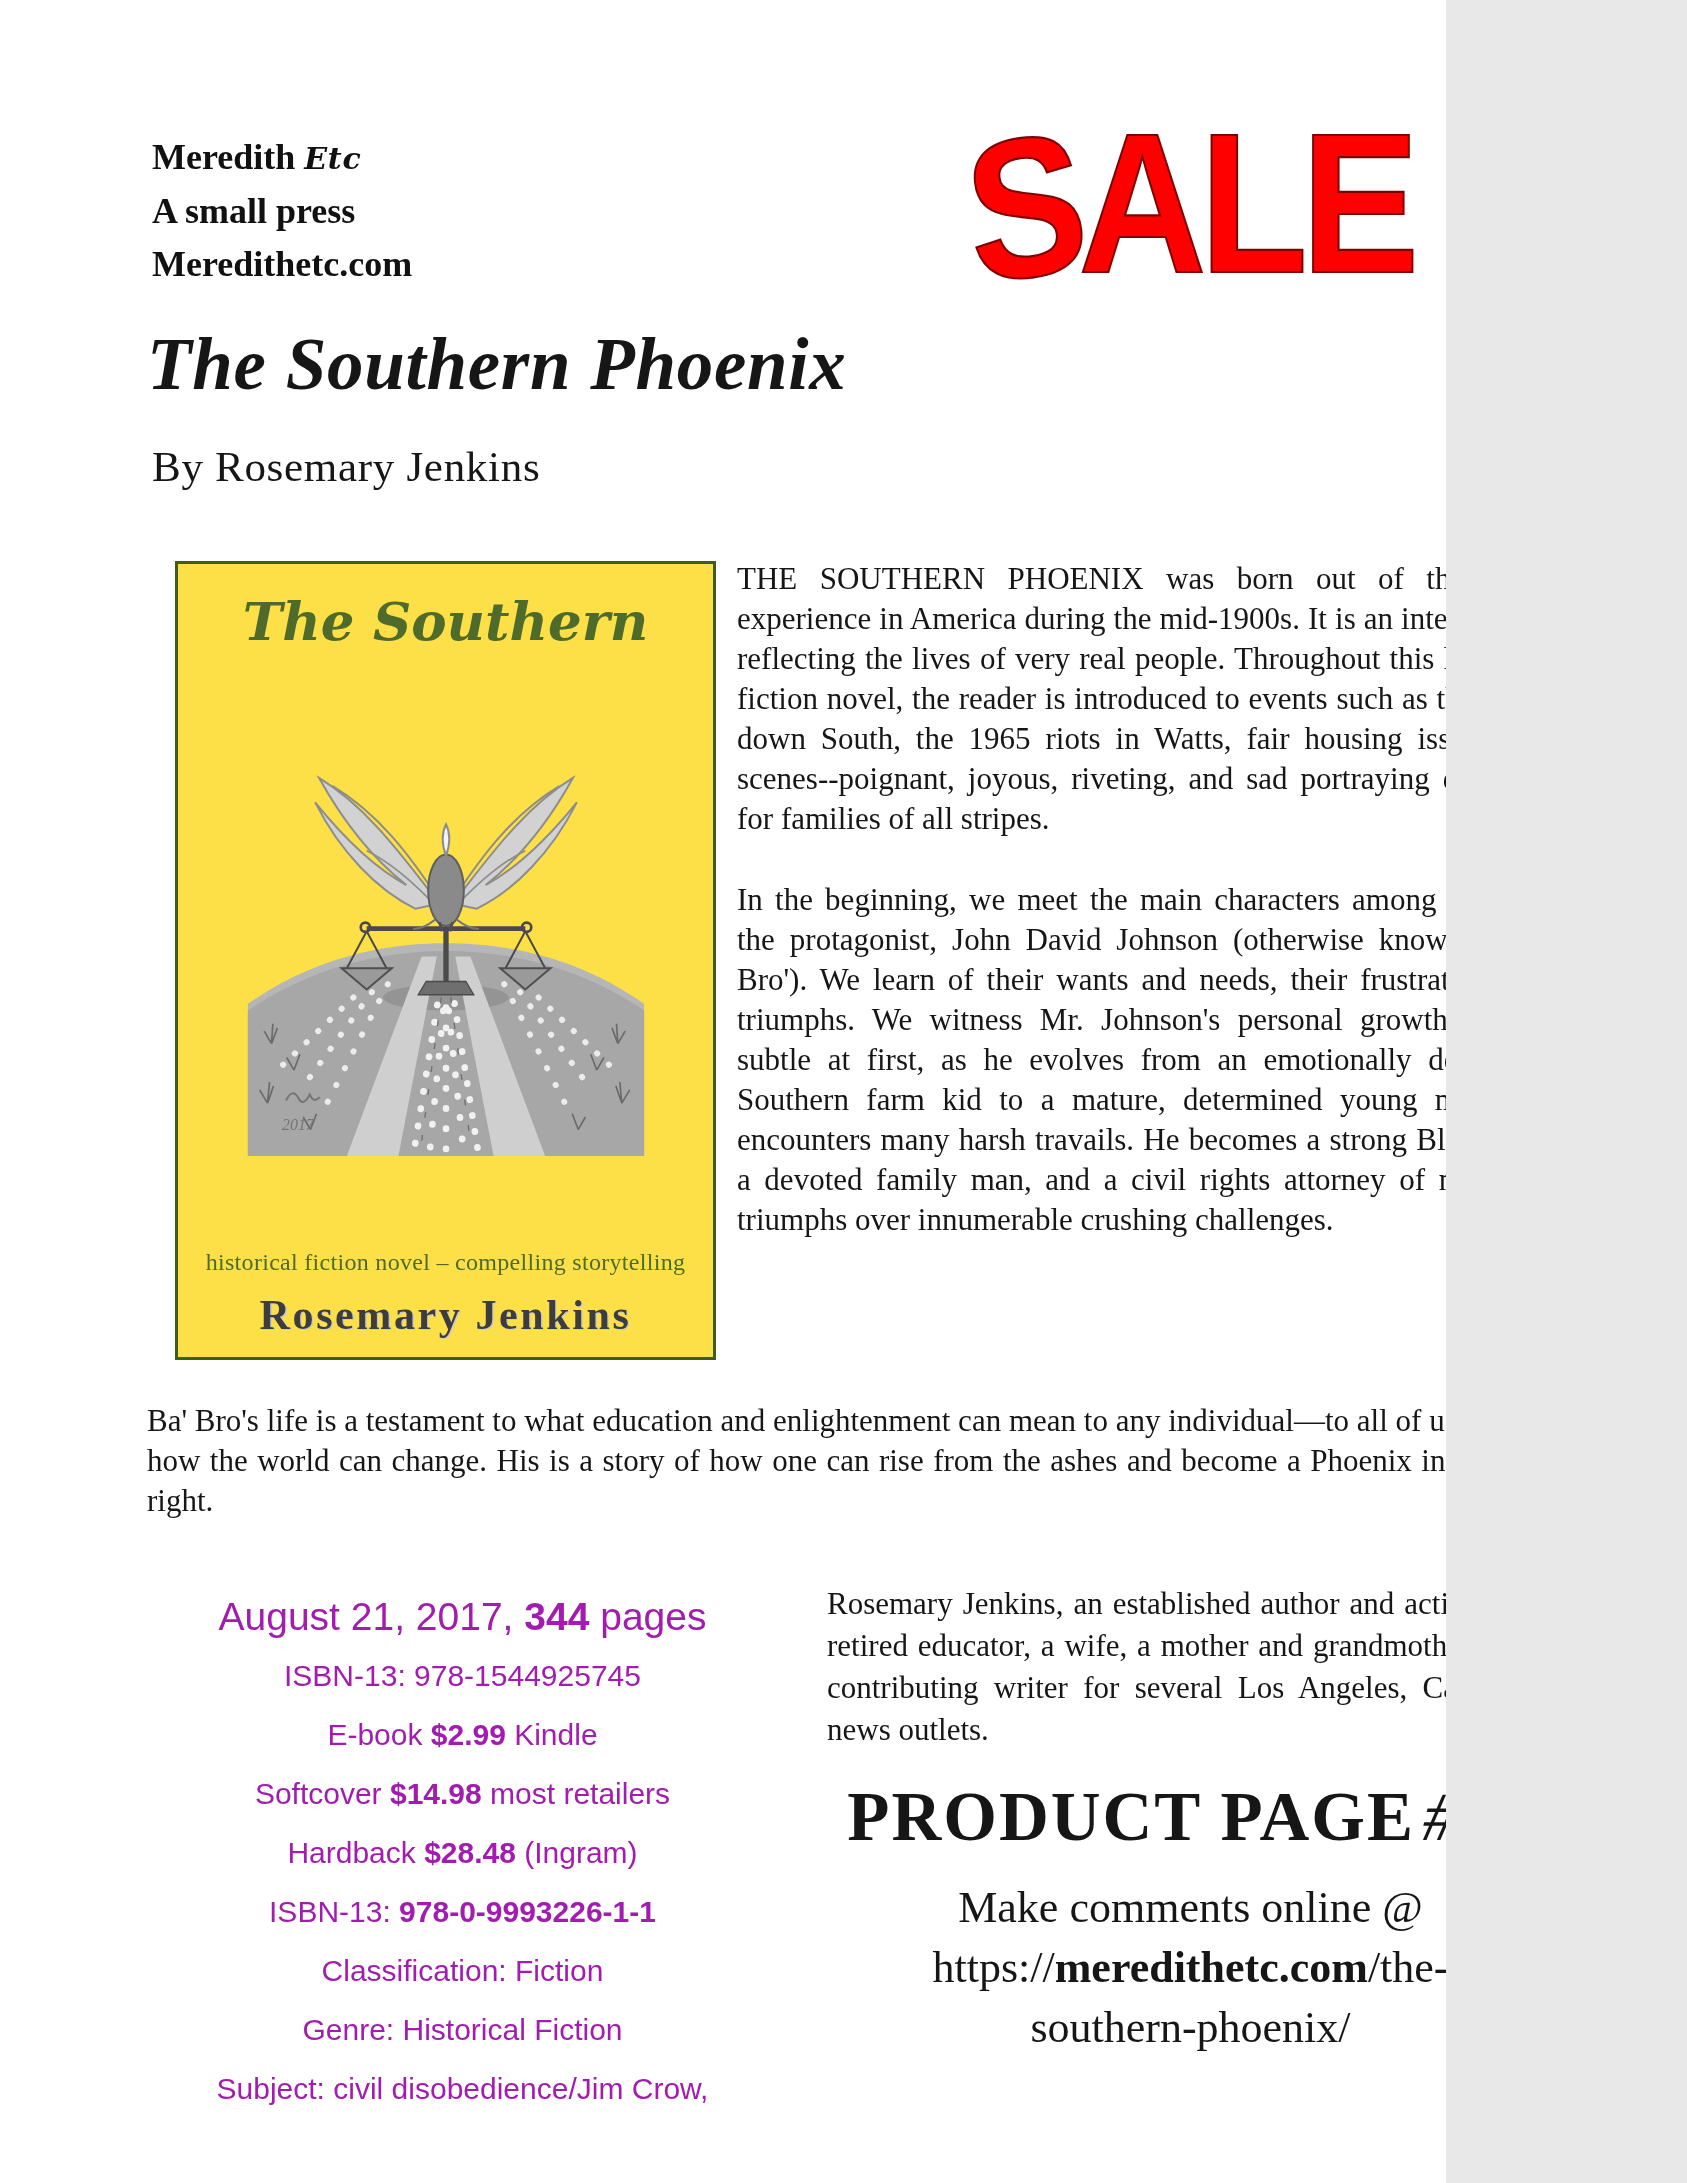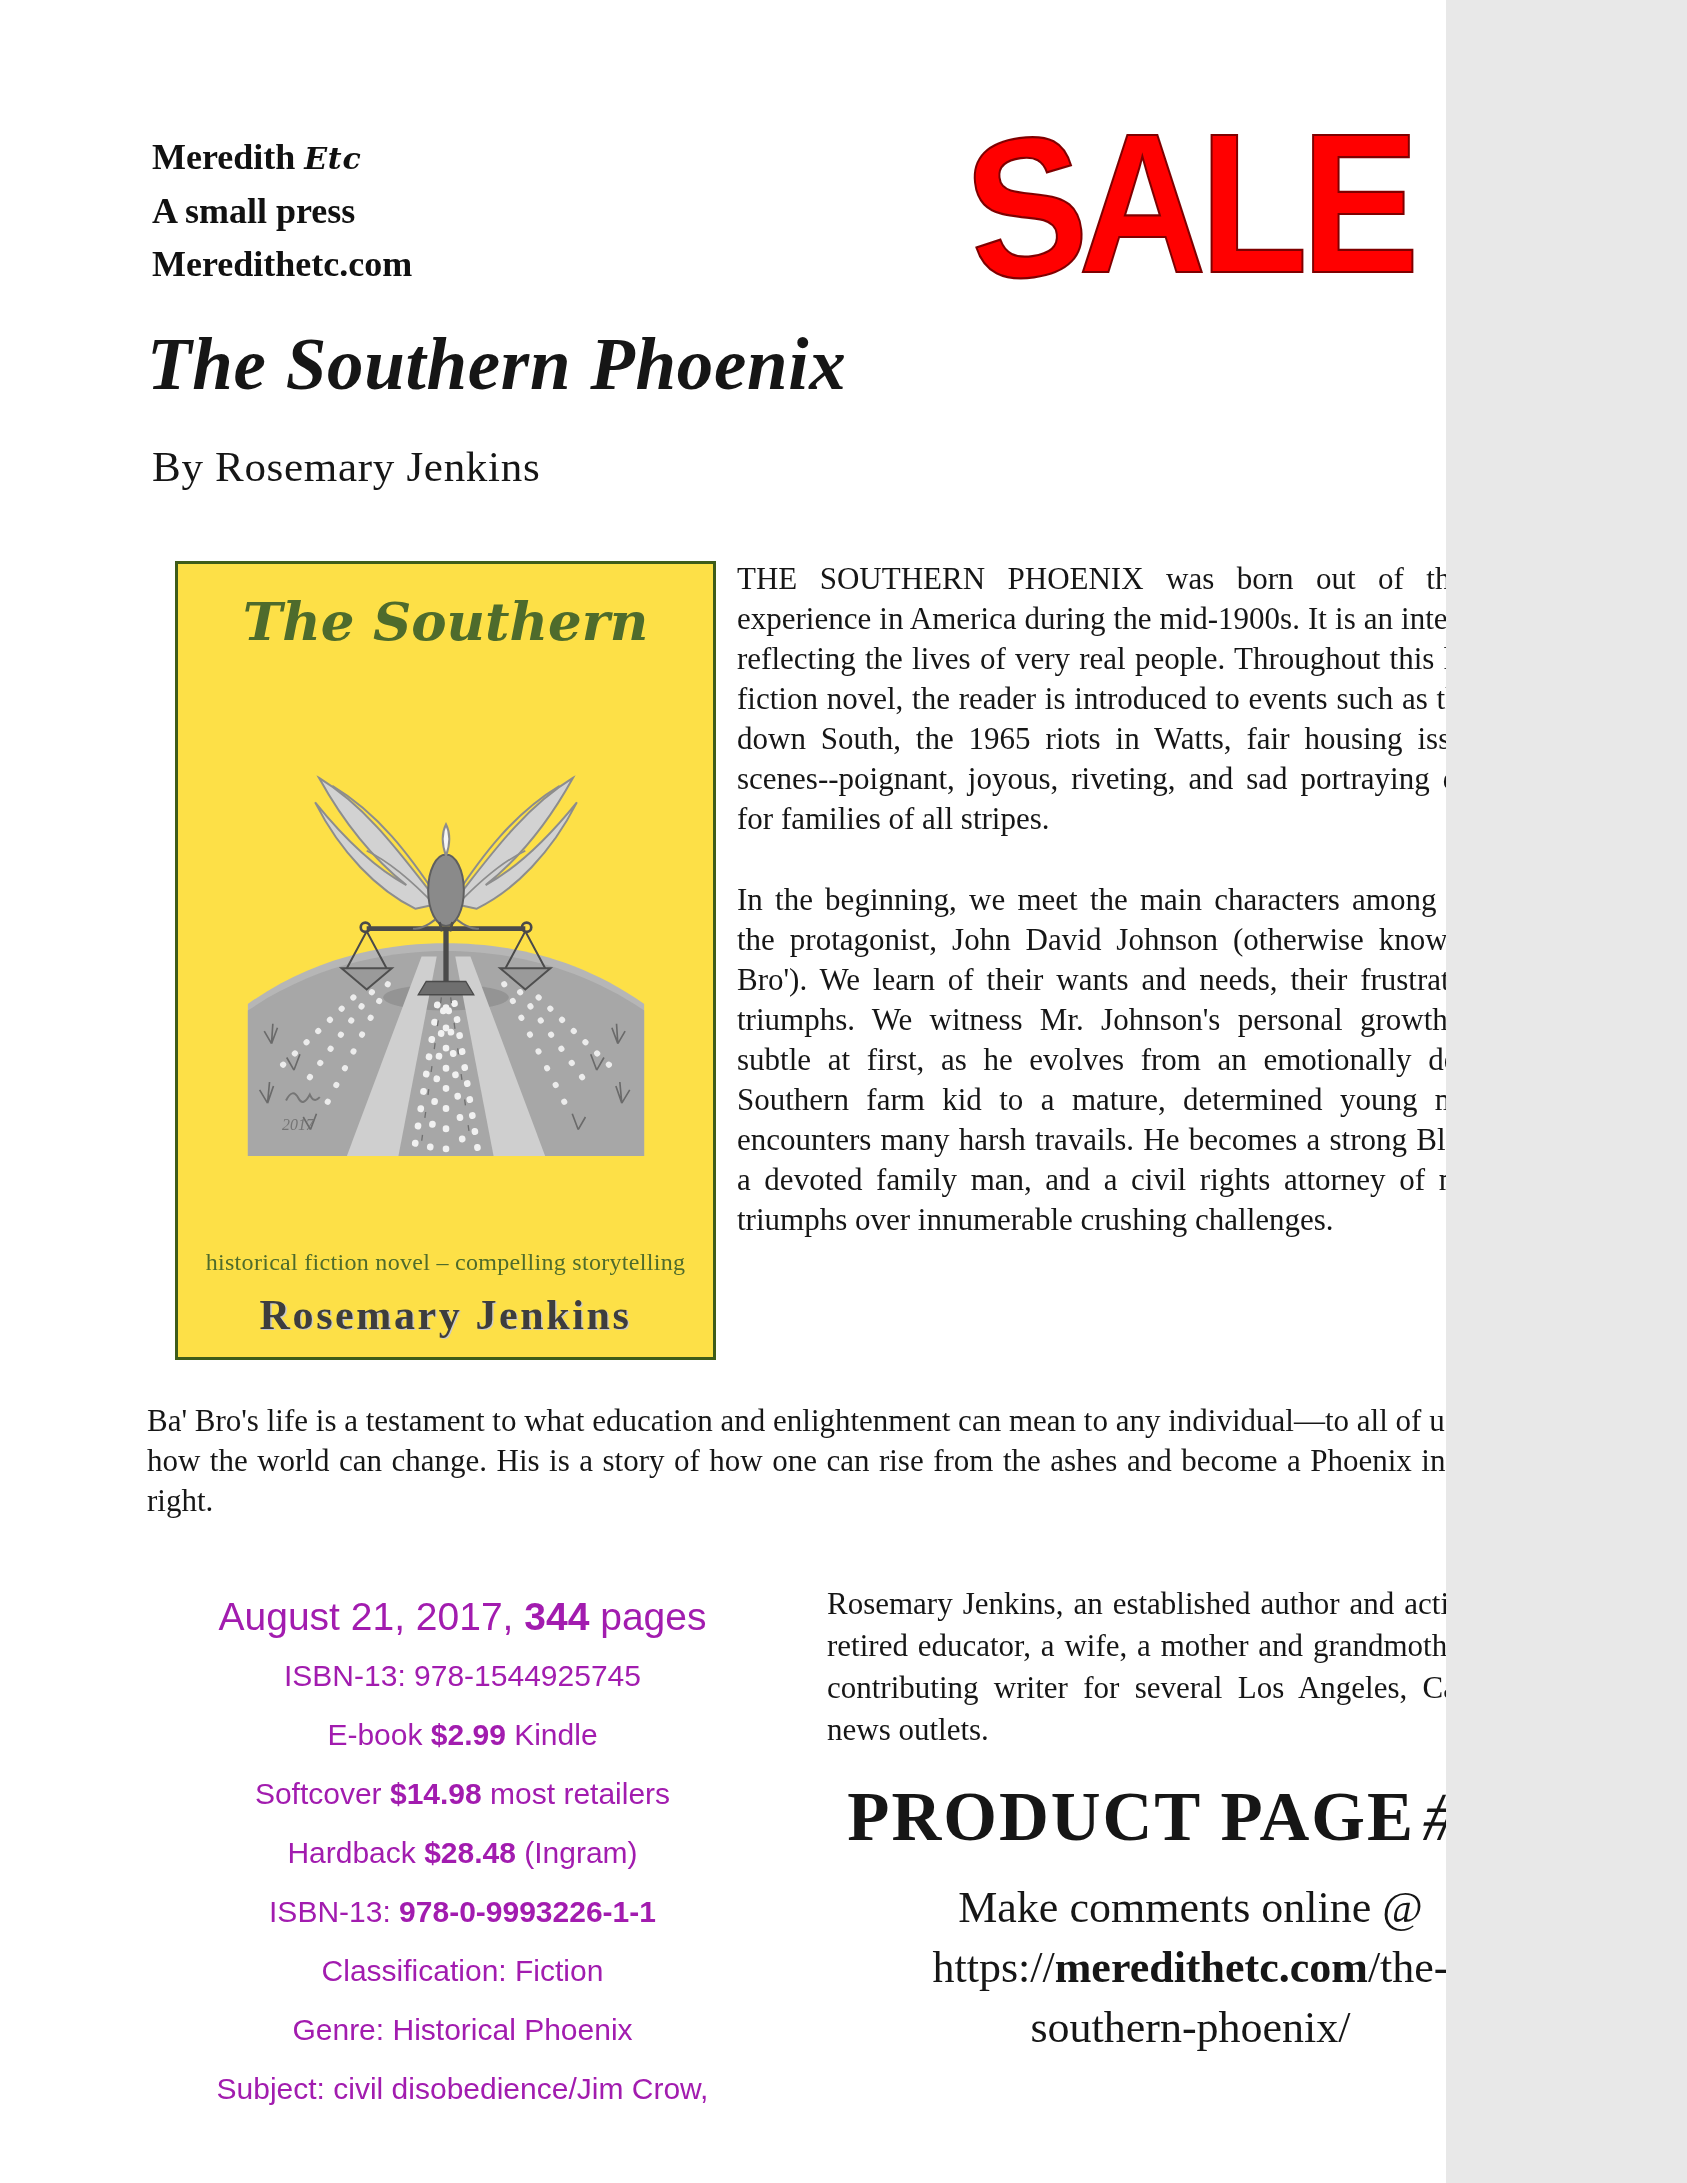--- a/index.html
+++ b/index.html
@@ -221,21 +221,21 @@
   <div class="closing">Ba' Bro's life is a testament to what education and enlightenment can mean to any individual—to all of us--and to how the world can change. His is a story of how one can rise from the ashes and become a Phoenix in his own right.</div>
 
   <div class="details">
     <div class="lg"><span>August 21, 2017, </span><b>344</b><span> pages</span></div>
     <div><span>ISBN-13: 978-1544925745</span></div>
     <div><span>E-book </span><b>$2.99</b><span> Kindle</span></div>
     <div><span>Softcover </span><b>$14.98</b><span> most retailers</span></div>
     <div><span>Hardback </span><b>$28.48</b><span> (Ingram)</span></div>
     <div><span>ISBN-13: </span><b>978-0-9993226-1-1</b></div>
     <div><span>Classification: Fiction</span></div>
-    <div><span>Genre: Historical Phoenix</span></div>
+    <div><span>Genre: Historical Fiction</span></div>
     <div><span>Subject: civil disobedience/Jim Crow,</span></div>
   </div>
 
   <div class="bio">Rosemary Jenkins, an established author and activist, is a retired educator, a wife, a mother and grandmother, and a contributing writer for several Los Angeles, California, news outlets.</div>
 
   <div class="product-heading">
     <span>PRODUCT PAGE</span><span class="hash">###</span>
   </div>
 
   <div class="product-links">

